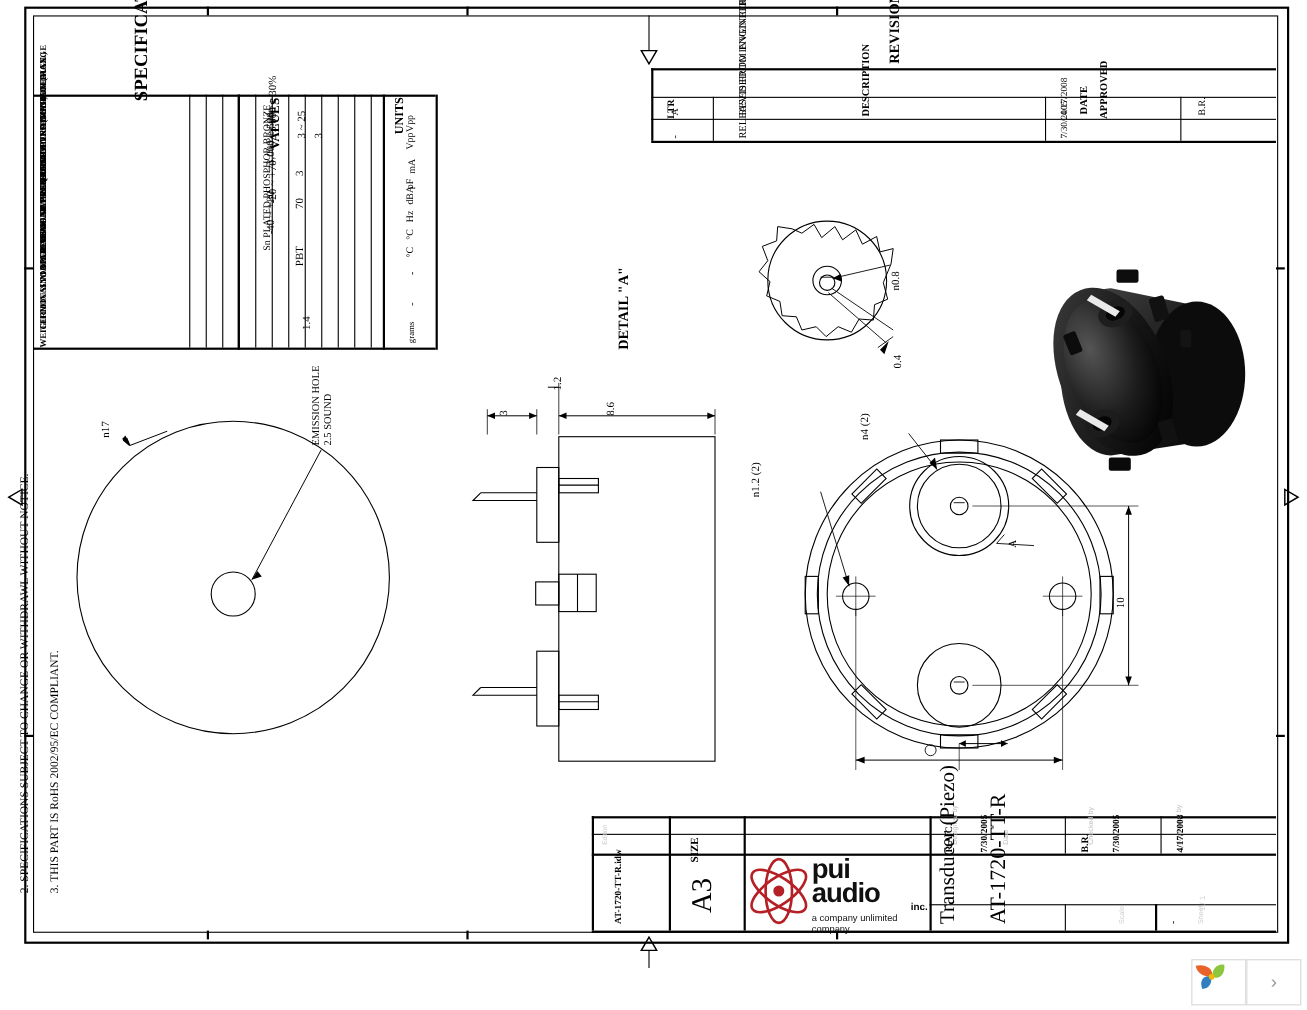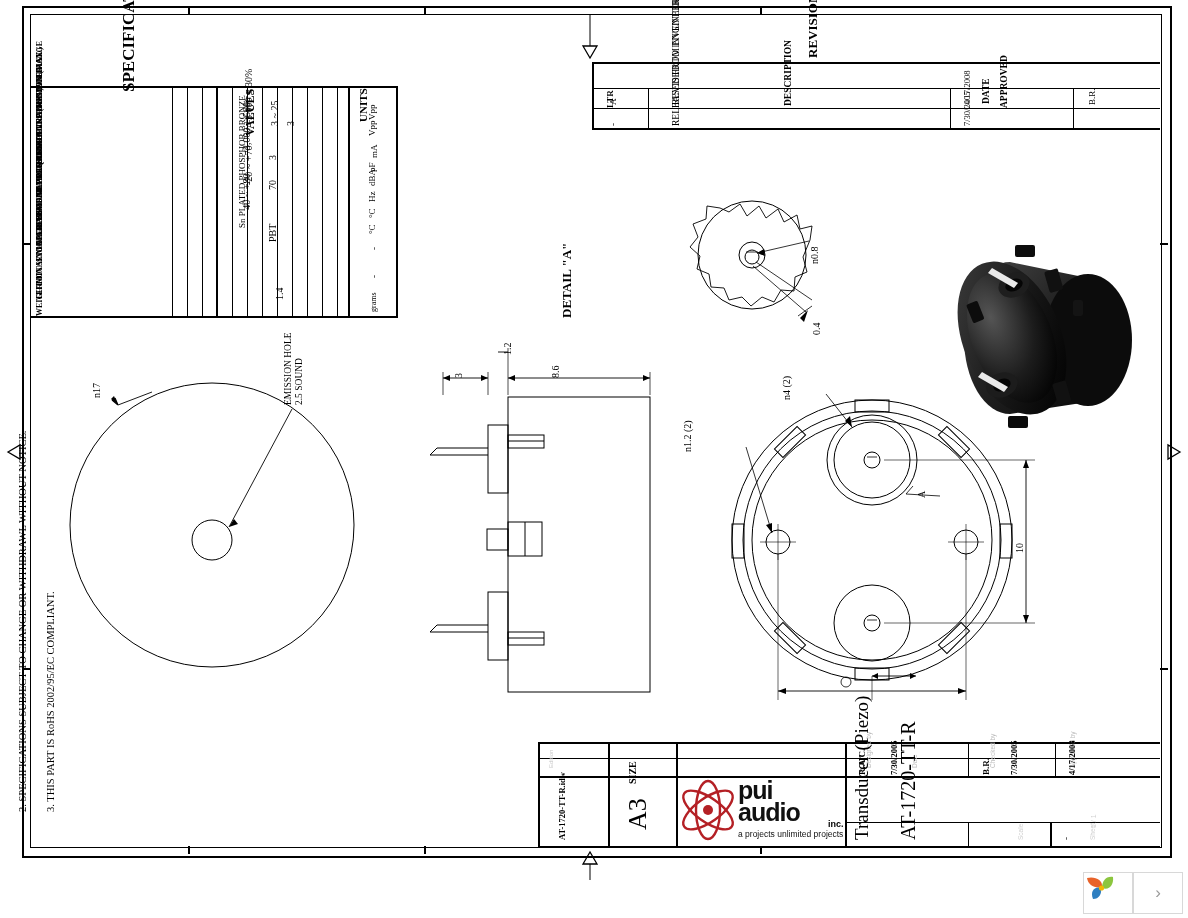--- a/index.html
+++ b/index.html
@@ -400,21 +400,21 @@
         <g stroke="#b42025" fill="none" stroke-width="2.4">
           <ellipse cx="32" cy="35" rx="29" ry="12" transform="rotate(35 32 35)"></ellipse>
           <ellipse cx="32" cy="35" rx="29" ry="12" transform="rotate(-35 32 35)"></ellipse>
           <ellipse cx="32" cy="35" rx="29" ry="12" transform="rotate(90 32 35)"></ellipse>
         </g>
         <circle cx="32" cy="35" r="5" fill="#b42025"></circle>
       </svg>
       <div class="logo-text logo-pui">pui</div>
       <div class="logo-text logo-audio" style="top:26px;">audio</div>
       <div class="logo-inc">inc.</div>
-      <div class="logo-tag">a projects unlimited projects</div>
+      <div class="logo-tag">a company unlimited company</div>
     </div>
   </div>
 
   <div class="corner-btns">
     <div class="corner-btn">
       <svg width="34" height="30" viewBox="0 0 34 30">
         <path d="M4,6 C12,4 20,8 19,15 C12,17 5,13 4,6 Z" fill="#e8632a"></path>
         <path d="M30,5 C31,13 26,19 19,16 C19,9 23,4 30,5 Z" fill="#8cc63f"></path>
         <path d="M10,27 C7,20 11,14 18,16 C19,22 16,27 10,27 Z" fill="#2f7fc1"></path>
         <circle cx="18.5" cy="16" r="2.6" fill="#f2b705"></circle>

